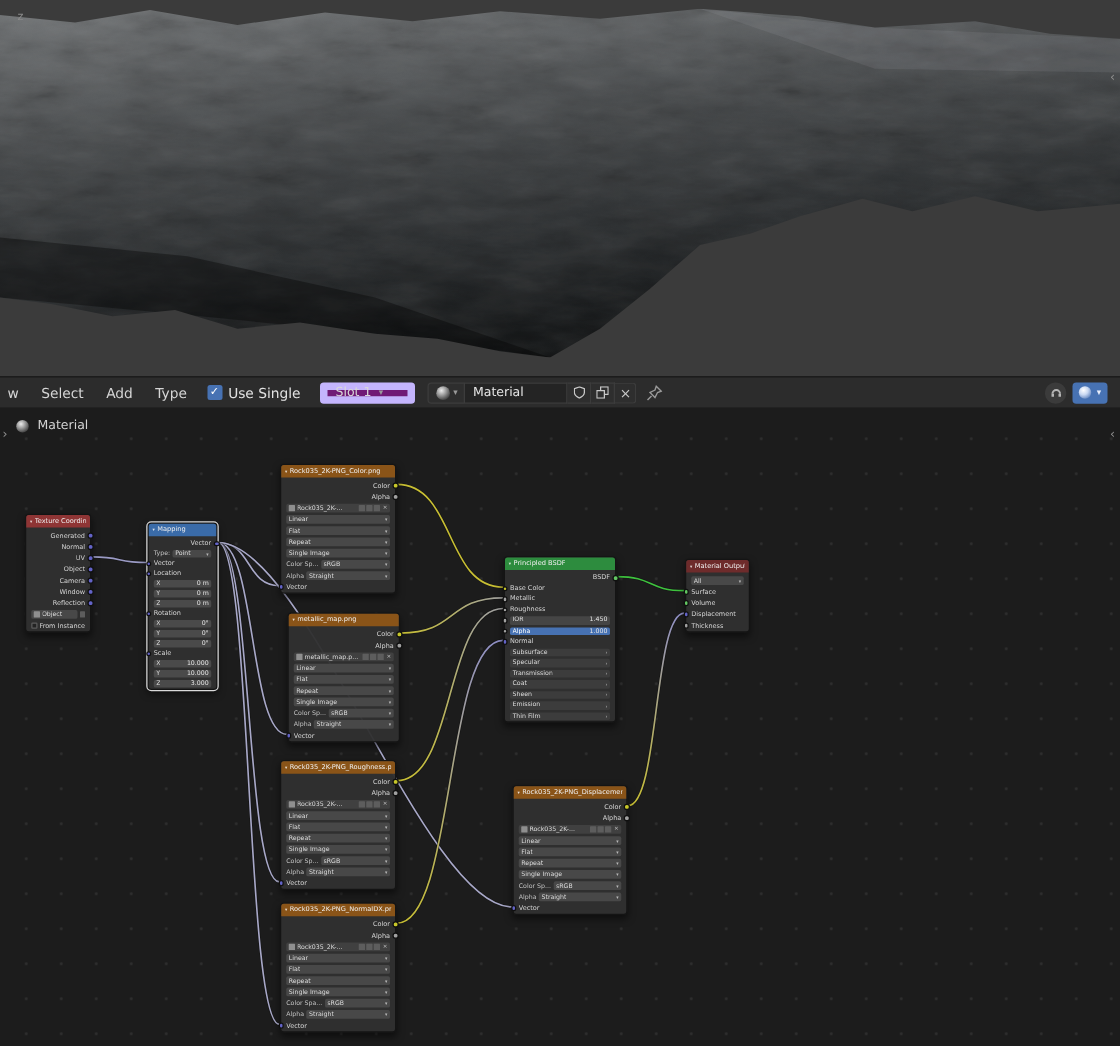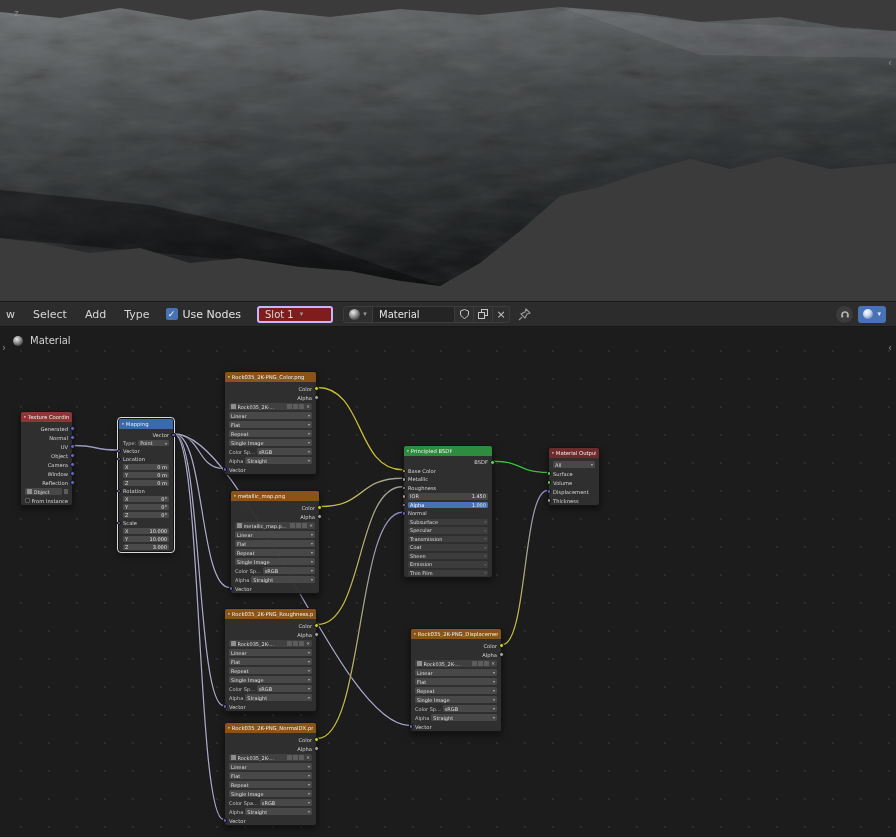--- a/index.html
+++ b/index.html
@@ -8,21 +8,21 @@
 
   
   #viewport{position:absolute;top:0;left:0;width:896px;height:301px;background:#3b3b3b;overflow:hidden;}
   .edgechev{position:absolute;color:#8f8f8f;font-size:10px;line-height:10px;z-index:6;cursor:pointer;}
 
   
   #topbar{position:absolute;top:301px;left:0;width:896px;height:26px;background:#2c2c2c;border-top:1px solid #181818;border-bottom:1px solid #181818;display:flex;align-items:center;padding:0 4px;gap:2px;z-index:5;}
   .menu{color:#d6d6d6;font-size:11px;padding:0 8px;cursor:pointer;}
   .usenodes{display:flex;align-items:center;gap:5px;color:#e2e2e2;font-size:11px;margin:0 10px 0 6px;cursor:pointer;}
   .cbx{width:12px;height:12px;background:#4772b3;border-radius:2px;color:#fff;font-size:9px;line-height:12px;text-align:center;}
-  .dropdown{height:17px;background:#7f1d1d;border:2px solid #c4b5fd;border-radius:3px;display:flex;align-items:center;justify-content:flex-start;gap:6px;padding:0 6px;color:#d8d8d8;font-size:10px;min-width:76px;margin:0 4px;cursor:pointer;}
+  .dropdown{height:17px;background:#701a75;border:6px solid #c4b5fd;border-radius:3px;display:flex;align-items:center;justify-content:flex-start;gap:6px;padding:0 6px;color:#d8d8d8;font-size:10px;min-width:76px;margin:0 4px;cursor:pointer;}
   .hchev{color:#9a9a9a;font-size:7px;}
   .matgroup{display:flex;align-items:center;margin-left:4px;}
   .matgroup>*{height:17px;background:#2e2e2e;border:1px solid #3c3c3c;border-left:none;display:flex;align-items:center;justify-content:center;}
   .matgroup>*:first-child{border-left:1px solid #3c3c3c;border-radius:3px 0 0 3px;}
   .matgroup>*:last-child{border-radius:0 3px 3px 0;}
   .matbrowse{width:30px;gap:3px;cursor:pointer;}
   .matball{width:11px;height:11px;border-radius:50%;background:radial-gradient(circle at 38% 32%,#ececec,#a0a0a0 35%,#4c4c4c 72%,#303030);}
   .matname{width:82px;background:#242424;color:#e4e4e4;font-size:10px;justify-content:flex-start;padding:0 6px;cursor:text;}
   .hbtn{width:19px;color:#c8c8c8;cursor:pointer;}
   .xbtn{width:17px;color:#c8c8c8;font-size:11px;cursor:pointer;}
@@ -101,21 +101,21 @@
   </div>
 
   <div id="topbar">
     <span class="menu" style="padding-left:2px;">w</span>
     <span class="menu">Select</span>
     <span class="menu">Add</span>
     <span class="menu">Type</span>
 
     <label class="usenodes">
       <span class="cbx">✓</span>
-      <span>Use Nodes</span>
+      <span>Use Single</span>
     </label>
 
     <div class="dropdown">
       <span>Slot 1</span>
       <span class="hchev">▾</span>
     </div>
 
     <div class="matgroup">
       <div class="matbrowse">
         <span class="matball"></span>

